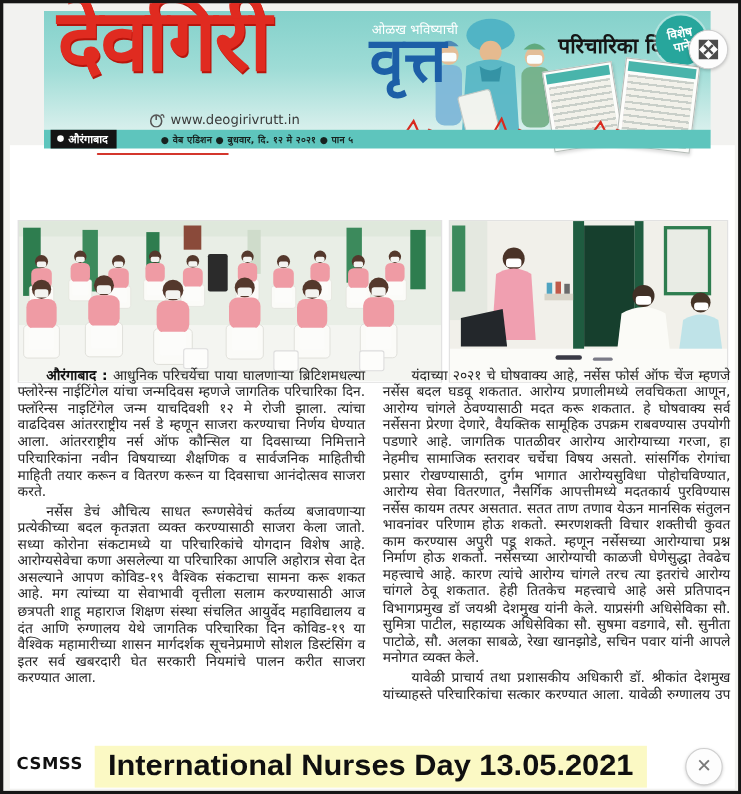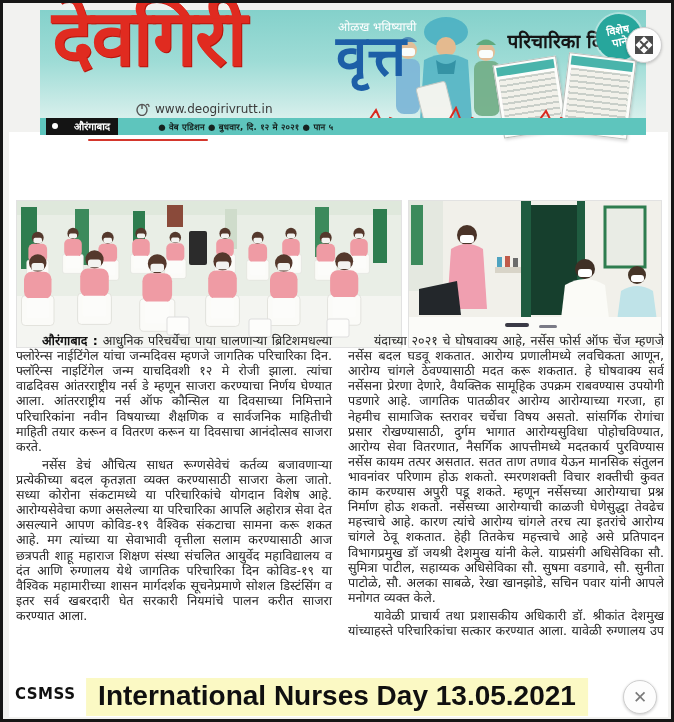--- a/index.html
+++ b/index.html
@@ -24,21 +24,21 @@
   .thumb .lines{position:absolute;left:3px;right:3px;top:14px;bottom:3px;
      background:repeating-linear-gradient(180deg,#c9cfc9 0 2px,#f2f1ea 2px 6px),
                 linear-gradient(90deg,#e8d7e6 0 30%,#f4ead2 30% 60%,#d9e8da 60% 100%);}
   .thumb1{left:458px;top:50px;width:62px;height:72px;transform:rotate(-9deg);}
   .thumb2{left:524px;top:46px;width:66px;height:78px;transform:rotate(7deg);}
   .ekg{position:absolute;left:290px;top:96px;}
   
   .strip{position:absolute;left:37px;top:115px;width:606px;height:17px;background:#5ec5bd;
          display:flex;align-items:center;gap:8px;padding-left:6px;box-sizing:border-box;}
   .citychip{background:#141414;color:#fff;font-size:10px;font-weight:700;padding:1px 8px 2px 6px;
-            display:flex;align-items:center;gap:16px;text-align:center;}
+            display:flex;align-items:center;gap:4px;text-align:center;}
   .citychip .dot{width:6px;height:6px;border-radius:50%;background:#fff;display:inline-block;}
   .strip .info{font-size:8.5px;color:#16221f;font-weight:700;letter-spacing:.2px;margin-left:32px;}
   .red-underline{position:absolute;left:85px;top:136px;width:120px;height:2px;background:#d4362c;border-radius:2px;}
   
   .headline{position:absolute;left:0;top:140px;width:100%;text-align:center;font-size:40px;font-weight:800;
             color:#131313;letter-spacing:-1px;}
   
   .photo{position:absolute;top:198px;height:146px;overflow:hidden;box-shadow:0 0 0 1px #e2e2e2;}
   .photo-left{left:14px;width:384px;}
   .photo-right{left:406px;width:252px;}

